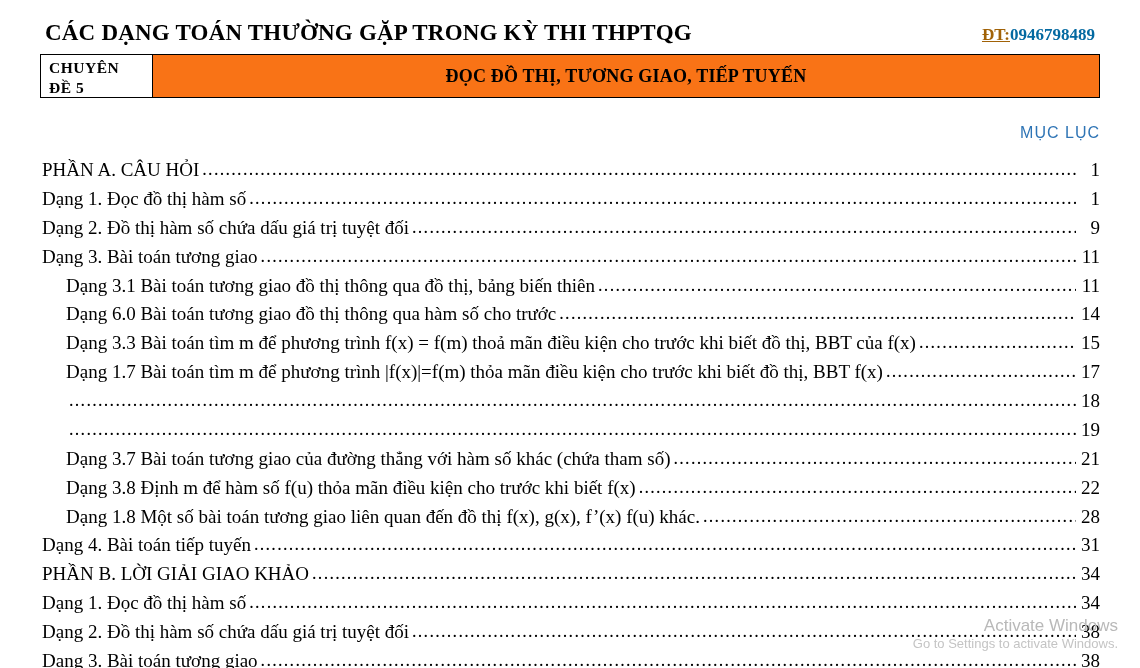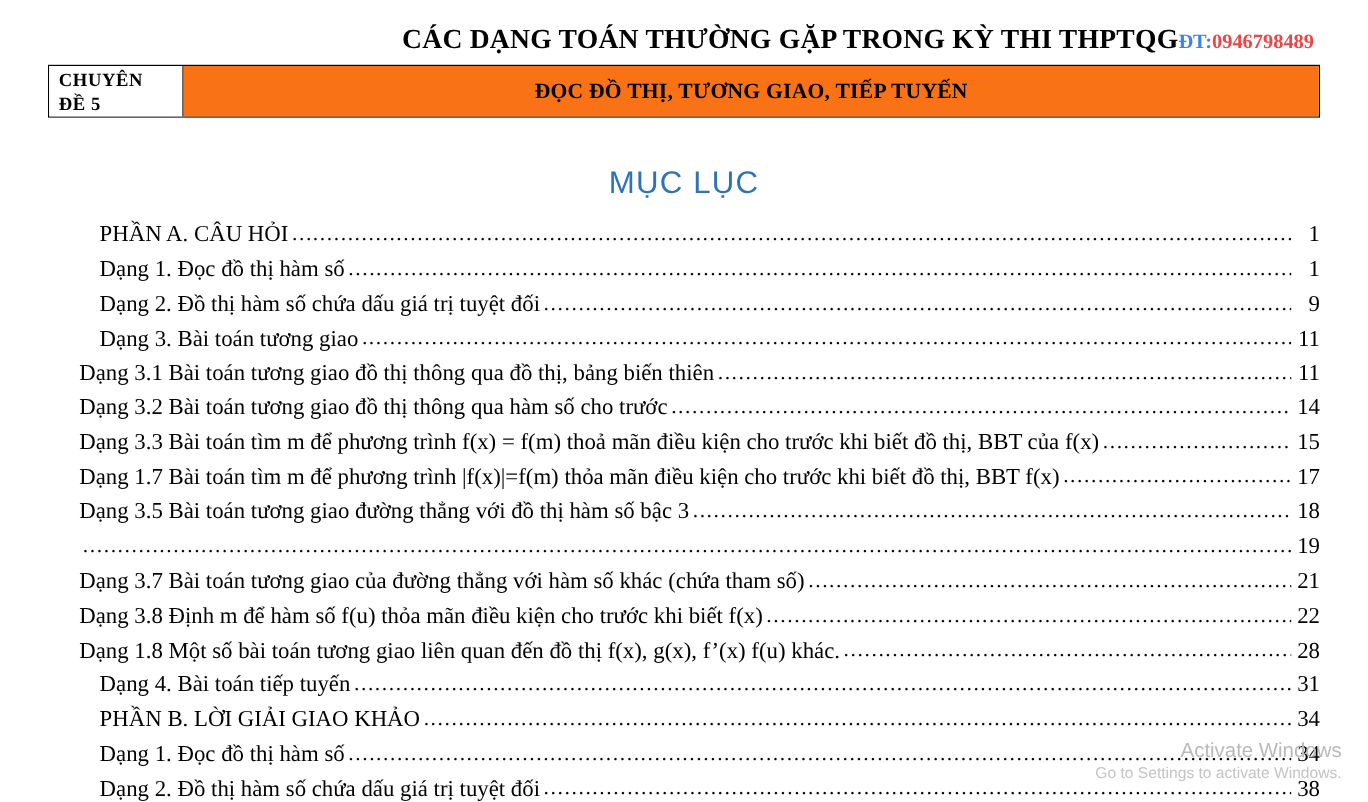--- a/index.html
+++ b/index.html
@@ -20,39 +20,39 @@
     height: 668px;
     position: relative;
     box-sizing: border-box;
     padding: 0 40px;
   }
 
   
   .header-line {
     display: flex;
     align-items: baseline;
-    justify-content: flex-end;
+    justify-content: space-between;
     padding-top: 20px;
     padding-left: 5px;
     padding-right: 5px;
   }
   .header-title {
     font-family: "Liberation Serif", serif;
     font-weight: bold;
     font-size: 23px;
     letter-spacing: 0.2px;
     white-space: nowrap;
   }
   .header-phone {
     font-weight: bold;
     font-size: 17px;
     white-space: nowrap;
   }
-  .header-phone .phone-label { color: #3b82f6; }
-  .header-phone .phone-number { color: #ef4444; }
+  .header-phone .phone-label { color: #a16207; text-decoration: underline; }
+  .header-phone .phone-number { color: #0369a1; }
 
   
   .banner {
     display: flex;
     margin-top: 8px;
     border: 1px solid #000000;
     box-sizing: border-box;
     height: 44px;
   }
   .banner-left {
@@ -72,40 +72,40 @@
     display: flex;
     align-items: center;
     justify-content: center;
     font-weight: bold;
     font-size: 18px;
     letter-spacing: 0.2px;
   }
 
   
   .toc-title {
-    text-align: center;
+    text-align: right;
     color: #2e74b5;
     font-family: "Liberation Sans", sans-serif;
-    font-size: 26px;
+    font-size: 16px;
     letter-spacing: 1px;
-    margin-top: 39px;
+    margin-top: 26px;
     margin-bottom: 14px;
   }
 
   .toc {
     padding-left: 2px;
   }
   .toc-row {
     display: flex;
     align-items: baseline;
     font-size: 19px;
     line-height: 1.52;
     white-space: nowrap;
   }
-  .toc-row.level-0 { padding-left: 0px; margin-left: 41px; }
+  .toc-row.level-0 { padding-left: 0px; }
   .toc-row.level-1 { padding-left: 24px; }
 
   .toc-text { flex: 0 0 auto; }
   .toc-dots {
     flex: 1 1 auto;
     overflow: hidden;
     white-space: nowrap;
     margin: 0 2px 0 3px;
     letter-spacing: 1.3px;
     font-size: 18px;
@@ -177,36 +177,35 @@
         <span class="toc-text">Dạng 3. Bài toán tương giao</span>
         <span class="toc-dots">............................................................................................................................................................................................................................................................................................................</span>
         <span class="toc-page">11</span>
       </div>
       <div class="toc-row level-1">
         <span class="toc-text">Dạng 3.1 Bài toán tương giao đồ thị thông qua đồ thị, bảng biến thiên</span>
         <span class="toc-dots">............................................................................................................................................................................................................................................................................................................</span>
         <span class="toc-page">11</span>
       </div>
       <div class="toc-row level-1">
-        <span class="toc-text">Dạng 3.2 Bài toán tương giao đồ thị thông qua hàm số cho trước</span>
+        <span class="toc-text">Dạng 6.0 Bài toán tương giao đồ thị thông qua hàm số cho trước</span>
         <span class="toc-dots">............................................................................................................................................................................................................................................................................................................</span>
         <span class="toc-page">14</span>
       </div>
       <div class="toc-row level-1">
         <span class="toc-text">Dạng 3.3 Bài toán tìm m để phương trình f(x) = f(m) thoả mãn điều kiện cho trước khi biết đồ thị, BBT của f(x)</span>
         <span class="toc-dots">............................................................................................................................................................................................................................................................................................................</span>
         <span class="toc-page">15</span>
       </div>
       <div class="toc-row level-1">
         <span class="toc-text">Dạng 1.7 Bài toán tìm m để phương trình |f(x)|=f(m) thỏa mãn điều kiện cho trước khi biết đồ thị, BBT f(x)</span>
         <span class="toc-dots">............................................................................................................................................................................................................................................................................................................</span>
         <span class="toc-page">17</span>
       </div>
       <div class="toc-row level-1">
-        <span class="toc-text">Dạng 3.5 Bài toán tương giao đường thẳng với đồ thị hàm số bậc 3</span>
         <span class="toc-dots">............................................................................................................................................................................................................................................................................................................</span>
         <span class="toc-page">18</span>
       </div>
       <div class="toc-row level-1">
         <span class="toc-dots">............................................................................................................................................................................................................................................................................................................</span>
         <span class="toc-page">19</span>
       </div>
       <div class="toc-row level-1">
         <span class="toc-text">Dạng 3.7 Bài toán tương giao của đường thẳng với hàm số khác (chứa tham số)</span>
         <span class="toc-dots">............................................................................................................................................................................................................................................................................................................</span>

